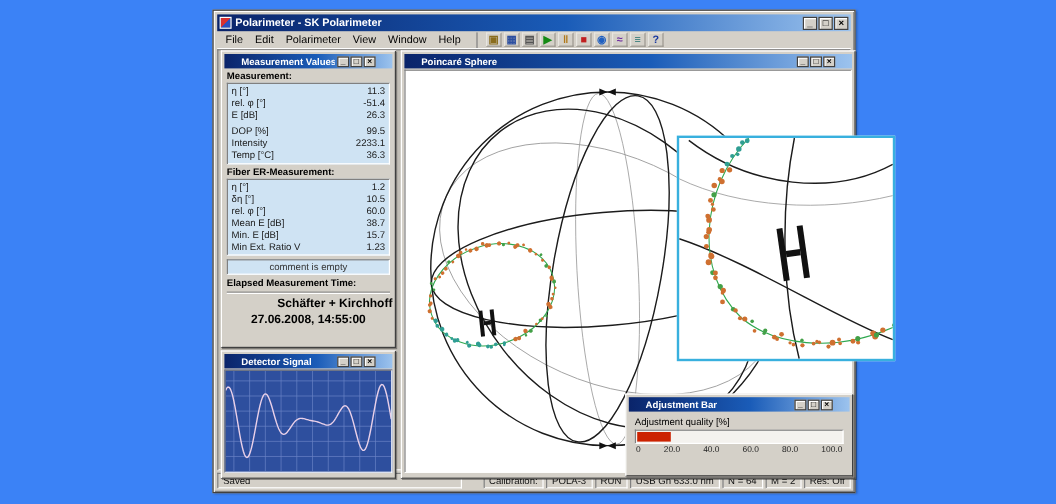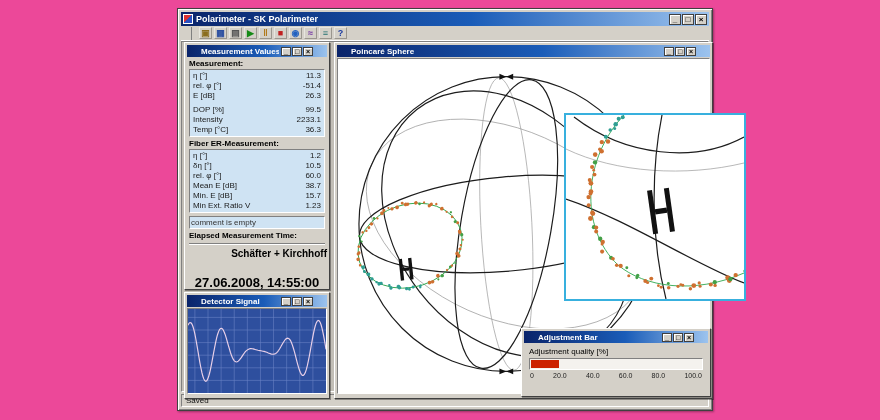--- a/index.html
+++ b/index.html
@@ -1,17 +1,17 @@
 <!DOCTYPE html>
 <html><head>
 <meta charset="utf-8">
 <style>
   *{box-sizing:border-box;margin:0;padding:0}
   html,body{width:880px;height:420px;background:#fff;font-family:"Liberation Sans",sans-serif;overflow:hidden}
-  .page{position:relative;width:880px;height:420px;background:#ec4899}
+  .page{position:relative;width:880px;height:420px;background:#3b82f6}
 
   
   .sunken{border:1px solid;border-color:#808080 #fff #fff #808080}
 
   .app{position:absolute;left:177px;top:8px;width:536px;height:403px;background:#d4d0c8;
        border:1px solid #404040;box-shadow:inset 1px 1px 0 #fff,inset -1px -1px 0 #808080,1px 1px 2px rgba(0,0,0,.35);
        display:flex;flex-direction:column;padding:3px}
   .titlebar{flex:0 0 14px;background:linear-gradient(90deg,#0a246a,#1a5cb8 55%,#9cc3ee);
        display:flex;align-items:center;gap:3px;padding:0 2px;color:#fff}
   .titlebar .t{font-size:9px;font-weight:bold;flex:1;white-space:nowrap;overflow:hidden}
@@ -39,24 +39,24 @@
   .wtitle{height:12px;background:linear-gradient(90deg,#0a246a,#1a5cb8 55%,#9cc3ee);color:#fff;font-size:8px;
           font-weight:bold;display:flex;align-items:center;padding:0 14px;gap:2px;margin-bottom:1px}
   .wtitle .t{flex:1;white-space:nowrap;overflow:hidden}
 
   
   #win-meas{left:2px;top:0;width:146px;height:248px}
   .sec-label{font-size:8px;font-weight:bold;margin:2px 2px 1px;color:#000}
   .valbox{background:#cfe3f3;margin:0 2px;padding:1px 3px}
   .vrow{display:flex;justify-content:space-between;font-size:8px;line-height:10px;color:#1a1a1a}
   .vgap{height:4px}
-  .comment{margin:3px 2px 2px;background:#cfe3f3;text-align:left;font-size:8px;padding:1px;color:#333}
+  .comment{margin:3px 2px 2px;background:#cfe3f3;text-align:center;font-size:8px;padding:1px;color:#333}
   .groove{height:2px;border-top:1px solid #808080;border-bottom:1px solid #fff;margin:3px 2px 2px}
   .brand{font-size:10px;font-weight:bold;text-align:right;margin-top:3px;color:#000}
-  .stamp{font-size:13px;font-weight:bold;text-align:center;margin-top:16px;color:#000}
+  .stamp{font-size:10px;font-weight:bold;text-align:center;margin-top:2px;color:#000}
 
   
   #win-det{left:2px;top:250px;width:146px;height:107px}
   .det-body{height:calc(100% - 15px);background:#2e4f9e;overflow:hidden}
   .det-body svg{display:block;width:100%;height:100%}
 
   
   #win-sphere{left:152px;top:0;width:379px;height:357px}
   .sphere-body{height:calc(100% - 15px);background:#fff;overflow:hidden}
   .sphere-body svg{display:block;width:100%;height:100%}
@@ -86,20 +86,28 @@
       <span class="app-ico"></span>
       <span class="t">Polarimeter - SK Polarimeter</span>
       <span class="wbtns">
           <span class="wbtn">_</span>
           <span class="wbtn">□</span>
           <span class="wbtn">×</span>
         </span>
     </div>
 
     <div class="menubar">
+      <span id="menu-items" style="display:flex">
+          <span class="menu-item">File</span>
+          <span class="menu-item">Edit</span>
+          <span class="menu-item">Polarimeter</span>
+          <span class="menu-item">View</span>
+          <span class="menu-item">Window</span>
+          <span class="menu-item">Help</span>
+        </span>
       <span class="toolbar" id="toolbar">
           <span class="tool-icon" style="color: rgb(138, 109, 30);">▣</span>
           <span class="tool-icon" style="color: rgb(44, 79, 160);">▦</span>
           <span class="tool-icon" style="color: rgb(85, 85, 85);">▤</span>
           <span class="tool-icon" style="color: rgb(21, 138, 21);">▶</span>
           <span class="tool-icon" style="color: rgb(176, 120, 24);">‖</span>
           <span class="tool-icon" style="color: rgb(192, 32, 32);">■</span>
           <span class="tool-icon" style="color: rgb(32, 96, 192);">◉</span>
           <span class="tool-icon" style="color: rgb(112, 48, 160);">≈</span>
           <span class="tool-icon" style="color: rgb(32, 112, 112);">≡</span>
@@ -340,20 +348,29 @@
               <rect x="-3.1" y="-1.6" width="6.2" height="3.2"></rect>
             </g>
           </svg>
         </div>
       </div>
 
     </div>
 
     <div class="statusbar">
       <span class="seg left">Saved</span>
+      <span id="status-segs" style="display:flex;gap:2px">
+          <span class="seg">Calibration:</span>
+          <span class="seg">POLA-3</span>
+          <span class="seg">RUN</span>
+          <span class="seg">USB  Gn 633.0 nm</span>
+          <span class="seg">N = 64</span>
+          <span class="seg">M = 2</span>
+          <span class="seg">Res: Off</span>
+        </span>
     </div>
 
   </div>
 
   <div class="inset" id="inset-box" style="border-color: rgb(56, 176, 222);">
     <svg id="inset-svg" viewBox="0 0 178 184">
       <path class="arc-gray" d="M 0,34 C 50,58 120,62 178,48"></path>
       <path class="arc-black" d="M 8,2 C 60,42 130,48 178,22"></path>
       <path class="arc-black" d="M 96,0 C 84,60 86,130 100,184"></path>
       <path class="arc-black" d="M 0,84 C 60,104 130,150 178,168"></path>

